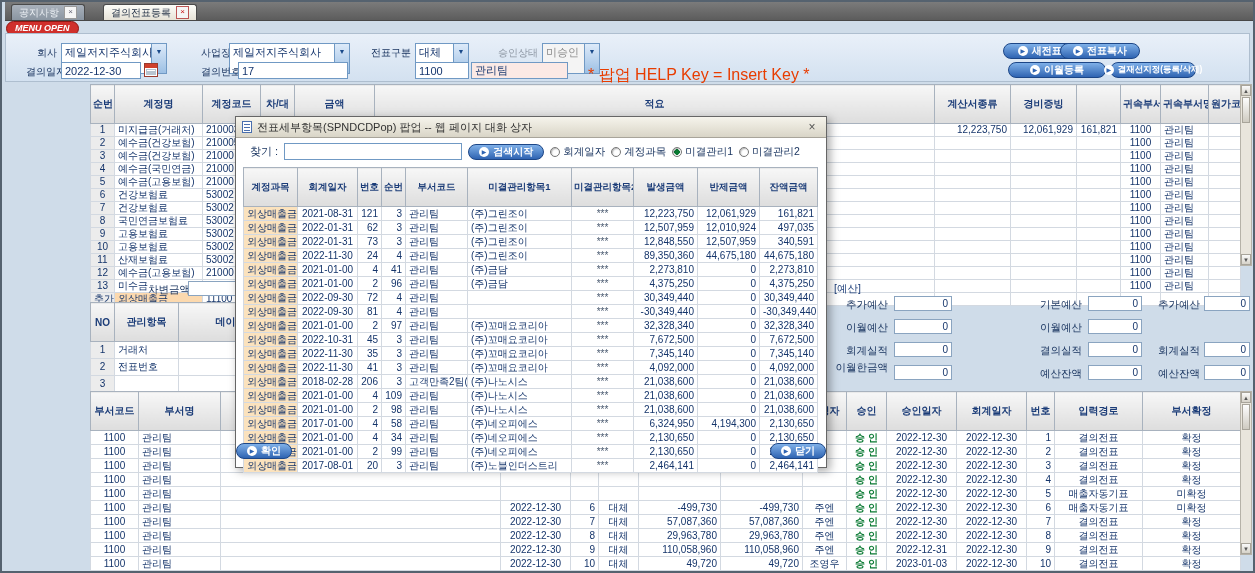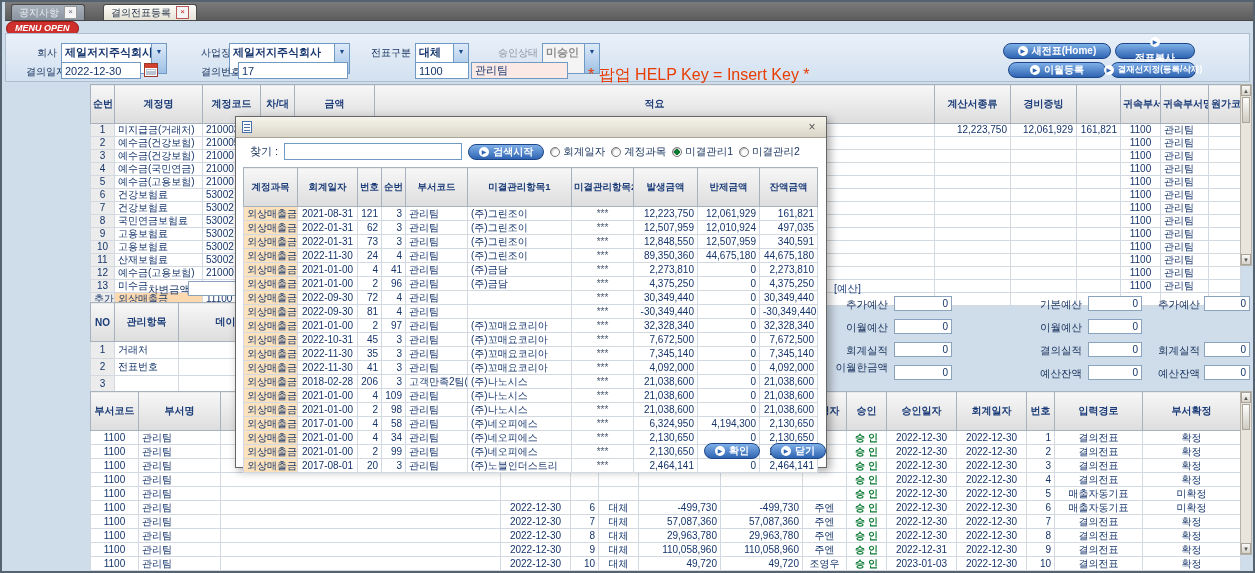--- a/index.html
+++ b/index.html
@@ -17,21 +17,21 @@
   .menu-open{position:absolute;left:4px;top:19px;background:#d0302c;border:1px solid #8e1714;color:#fff;
        font-size:9px;font-weight:bold;font-style:italic;padding:1px 8px 2px;border-radius:8px;}
   
   .formarea{position:absolute;left:3px;top:31px;right:3px;height:49px;background:linear-gradient(#e9f0f9,#d3e1f0);
        border:1px solid #aebecf;box-sizing:border-box;}
   .flabel{position:absolute;font-size:10px;color:#1a3560;white-space:nowrap;font-family:Liberation Serif, serif;}
   .flabel-dim{color:#8d97a3;}
   .fbox{position:absolute;height:17px;box-sizing:border-box;border:1px solid #7099c4;background:#fff;
        font-size:11px;color:#16366e;padding:1px 3px;font-family:inherit;}
   .fsel{position:absolute;height:31px;box-sizing:border-box;border:1px solid #7099c4;background:#fff;
-       font-size:11px;color:#16366e;padding:1px 8px 1px 3px;overflow:hidden;white-space:nowrap;font-weight:bold;}
+       font-size:11px;color:#16366e;padding:1px 8px 1px 3px;overflow:hidden;white-space:nowrap;}
   .arrowbox{position:absolute;right:0;top:0;bottom:0;width:14px;background:linear-gradient(#ddeaf9,#9dc0e4);
        border-left:1px solid #7099c4;color:#1a4a8a;font-size:7px;line-height:15px;text-align:center;}
   .fsel-dim{color:#8a8a8a;background:#f4f4f4;}
   .pinkbox{background:#fbe9e5;}
   .helptext{position:absolute;font-size:16px;color:#e83c00;white-space:nowrap;}
   .calicon{position:absolute;width:14px;height:14px;background:#fff;border:1px solid #9a3b2e;box-sizing:border-box;}
   .calicon::before{content:"";position:absolute;left:0;right:0;top:0;height:4px;background:#d0402c;}
   .calicon::after{content:"";position:absolute;left:2px;right:2px;top:6px;height:1px;box-shadow:0 0 0 1px #b8c4d0,0 3px 0 1px #b8c4d0;}
   
   .pill{position:absolute;display:flex;align-items:center;justify-content:center;gap:4px;height:16px;
@@ -89,21 +89,21 @@
        box-shadow:inset 1px 1px 1.5px rgba(0,0,0,.3);box-sizing:border-box;flex:0 0 auto;}
   .radio.on::before{background:radial-gradient(circle,#0a7a33 0 2.6px,#fff 3px);}
   #popup-grid{position:absolute;left:7px;top:50px;width:574px;}
   #popup-grid th{font-size:9.5px;height:14px;}
   #popup-grid td{height:13px;line-height:13px;}
   #popup-grid td:nth-child(1){background:#fbe2bd;}
   #popup-grid td:nth-child(2){text-align:center;}
   #popup-grid td:nth-child(3),#popup-grid td:nth-child(4){text-align:right;}
   #popup-grid td:nth-child(7){text-align:center;color:#4a5a70;}
   #popup-grid td:nth-child(8),#popup-grid td:nth-child(9),#popup-grid td:nth-child(10){text-align:right;}
-  .pbtnrow{position:absolute;left:0;right:0;bottom:8px;display:flex;justify-content:flex-end;gap:10px;}
+  .pbtnrow{position:absolute;left:0;right:0;bottom:8px;display:flex;justify-content:space-between;gap:10px;}
 </style>
 </head>
 <body>
 
 <div class="win">
 
   <div class="tabbar">
     <div class="tab tab-inactive">
       <span>공지사항</span>
       <span class="tabx tabx-gray">×</span>
@@ -145,21 +145,21 @@
     <input class="fbox" style="left: 232px; top: 28px; width: 110px;" value="17">
     <span class="flabel" style="left:365px;top:31px;margin-left:46px;">결의부서</span>
     <input class="fbox" style="left: 409px; top: 28px; width: 54px;" value="1100">
     <input class="fbox pinkbox" style="left: 465px; top: 28px; width: 97px;" value="관리팀">
     <span class="helptext" style="left:582px;top:31px;">* 팝업 HELP Key = Insert Key *</span>
 
     <div class="pill" style="left:997px;top:9px;width:108px;">
       <span class="ic">▶</span>
       <span>새전표(Home)</span>
     </div>
-    <div class="pill" style="left:1109px;top:9px;width:80px;flex-direction:column;">
+    <div class="pill" style="left:1054px;top:9px;width:80px;">
       <span class="ic">▶</span>
       <span>전표복사</span>
     </div>
     <div class="pill" style="left:1002px;top:28px;width:98px;">
       <span class="ic">▶</span>
       <span>이월등록</span>
     </div>
     <div class="pill" style="left:1104px;top:28px;width:86px;font-size:8.5px;">
       <span class="ic">▶</span>
       <span>결재선지정(등록/삭제)</span>
@@ -692,20 +692,21 @@
   </table>
   <div class="vscroll" style="left:1238px;top:389px;height:164px;">
     <span class="sbtn" style="top:0;">▲</span>
     <span class="sthumb"></span>
     <span class="sbtn" style="bottom:0;">▼</span>
   </div>
 
   <div id="popup">
     <div class="ptitle">
       <span class="pdoc"></span>
+      <span>전표세부항목(SPNDCDPop) 팝업 -- 웹 페이지 대화 상자</span>
       <span class="pclose">×</span>
     </div>
     <div class="psearch">
       <span class="plabel">찾기 :</span>
       <input class="pinput" value="" style="">
       <div class="pill pill-inline">
         <span class="ic">▶</span>
         <span>검색시작</span>
       </div>
       <span class="radio">

